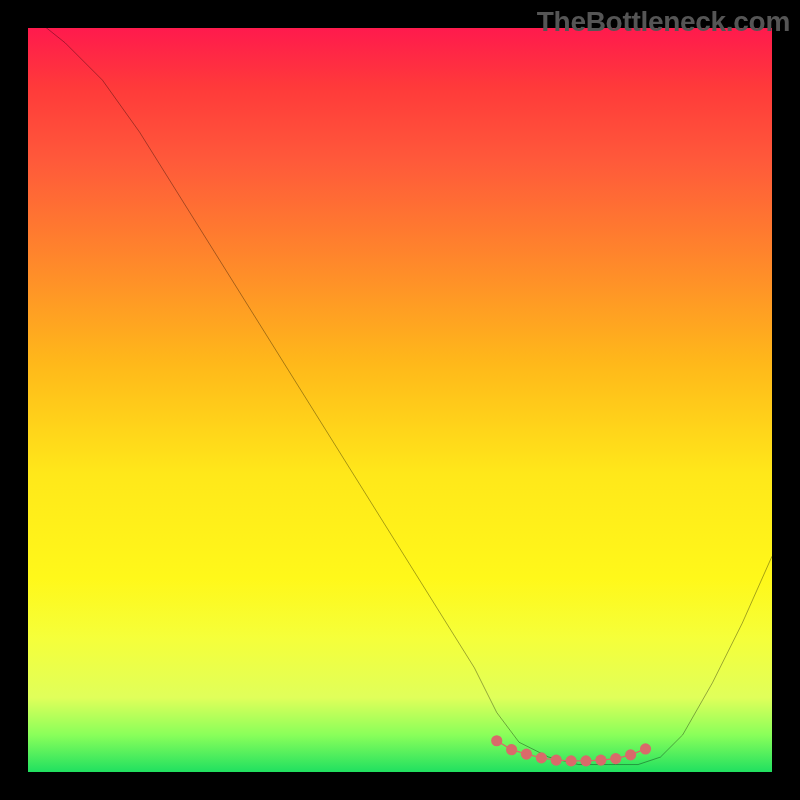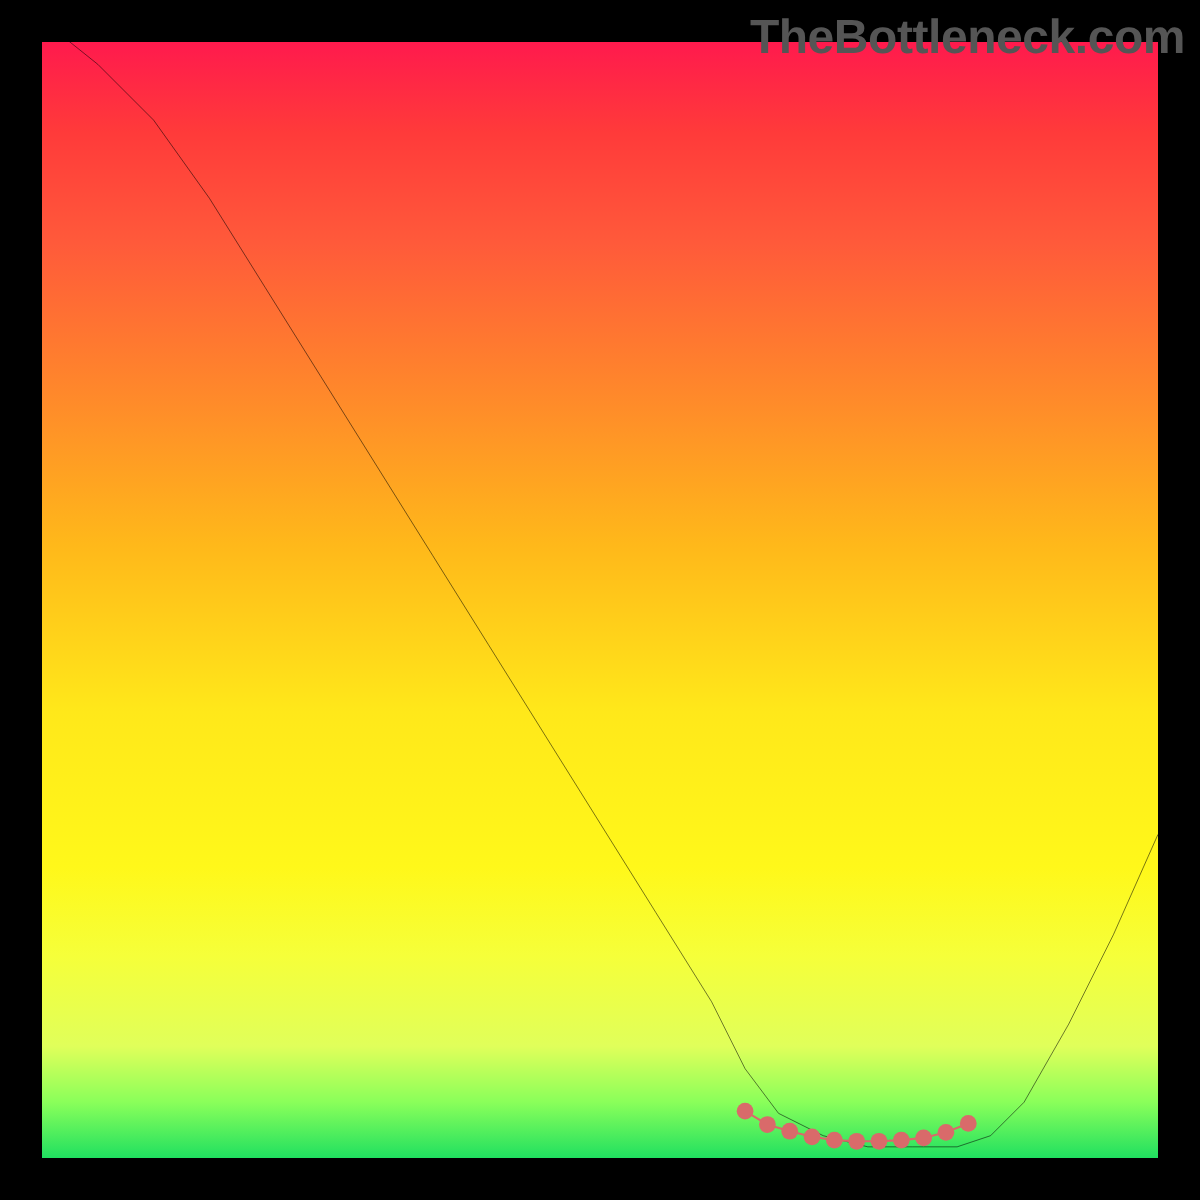--- a/index.html
+++ b/index.html
@@ -38,21 +38,21 @@
       #e0ff5a 90%,
       #8aff5a 95%,
       #20e060 100%
     );
   }
   .watermark {
     position: absolute;
     top: 6px;
     right: 10px;
     color: #555;
-    font-size: 32px;
+    font-size: 28px;
     font-weight: bold;
     letter-spacing: -0.3px;
   }
   svg.curve {
     position: absolute;
     top: 28px;
     left: 28px;
     width: 744px;
     height: 744px;
   }

